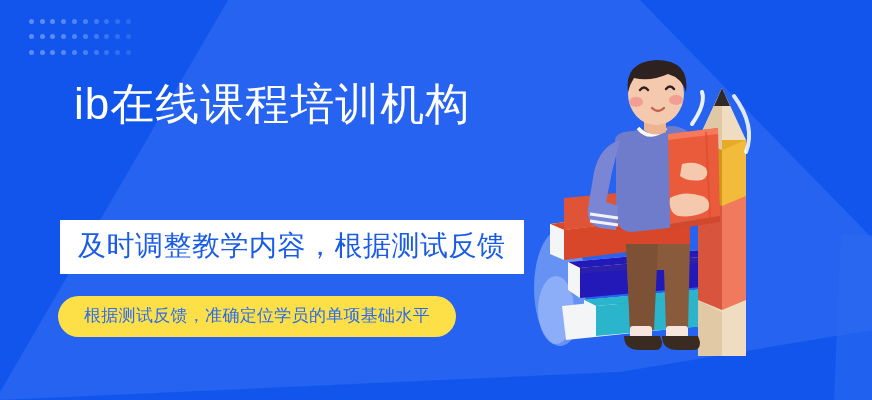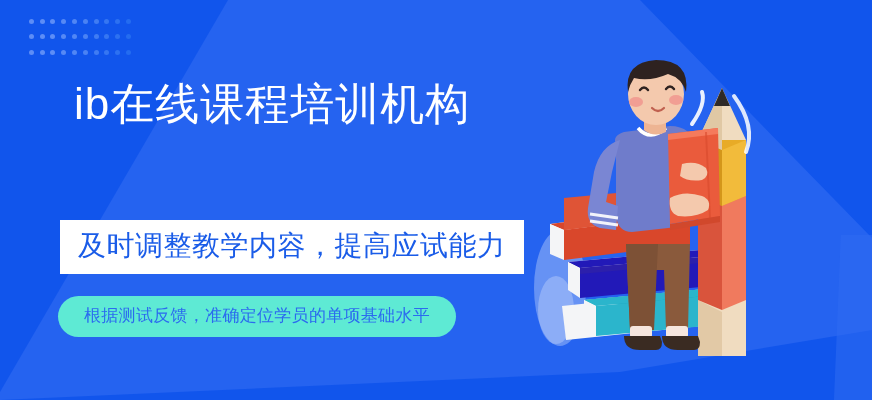--- a/index.html
+++ b/index.html
@@ -87,21 +87,21 @@
     font-size: 28px;
     line-height: 38px;
     font-weight: 400;
     letter-spacing: .5px;
     white-space: nowrap;
   }
   .tagline-wrap {
     position: absolute;
     left: 58px;
     top: 296px;
-    background: #5eead4;
+    background: #fde047;
     border-radius: 22px;
     padding: 9px 26px 10px 26px;
   }
   .tagline {
     color: #2b6bef;
     font-size: 17px;
     line-height: 22px;
     font-weight: 400;
     letter-spacing: .3px;
     white-space: nowrap;
@@ -160,21 +160,21 @@
       <i style="background:#3676f2"></i>
       <i style="background:#2d71f1"></i>
     <i style="background:#246cf0"></i>
   </div>
 
   <div class="copy">
     <h1 class="headline">ib在线课程培训机构</h1>
   </div>
 
   <div class="subtitle-wrap">
-    <div class="subtitle">及时调整教学内容，提高应试能力</div>
+    <div class="subtitle">及时调整教学内容，根据测试反馈</div>
   </div>
 
   <div class="tagline-wrap">
     <div class="tagline">根据测试反馈，准确定位学员的单项基础水平</div>
   </div>
 
   <svg class="illustration" viewBox="0 0 352 352" aria-hidden="true">
 
     <ellipse cx="40" cy="240" rx="26" ry="58" fill="#ffffff" opacity="0.30"></ellipse>
     <ellipse cx="36" cy="262" rx="18" ry="34" fill="#ffffff" opacity="0.25"></ellipse>

